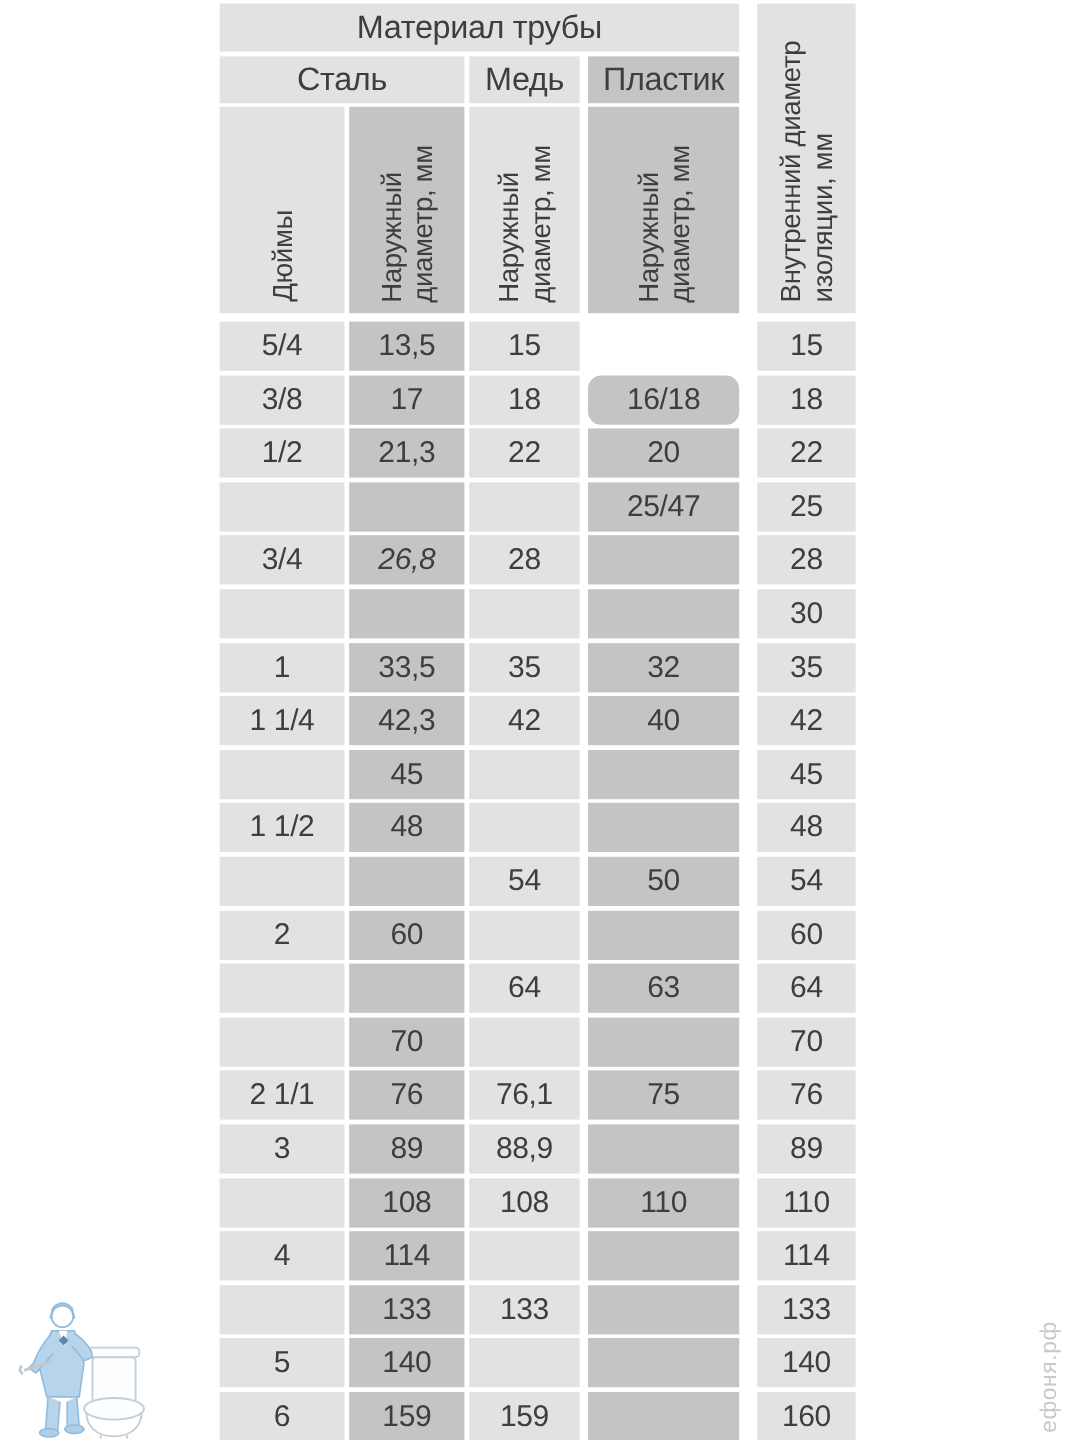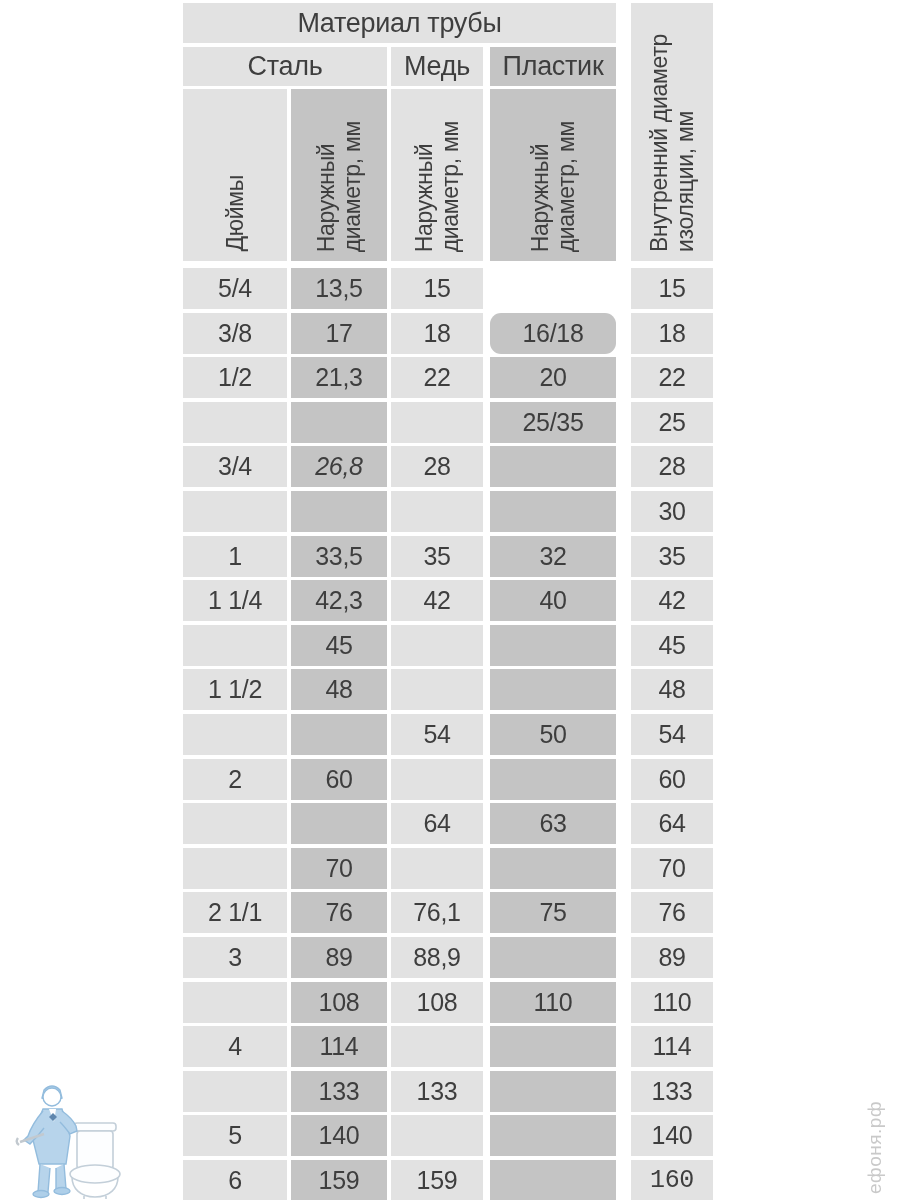--- a/index.html
+++ b/index.html
@@ -90,21 +90,21 @@
         <div class="cell dark" style="grid-area: 2 / 7; border-radius: 11px;">16/18</div>
         <div class="cell light" style="grid-area: 2 / 9;">18</div>
         <div class="cell light" style="grid-area: 3 / 1;">1/2</div>
         <div class="cell dark" style="grid-area: 3 / 3;">21,3</div>
         <div class="cell light" style="grid-area: 3 / 5;">22</div>
         <div class="cell dark" style="grid-area: 3 / 7;">20</div>
         <div class="cell light" style="grid-area: 3 / 9;">22</div>
         <div class="cell light" style="grid-area: 4 / 1;"></div>
         <div class="cell dark" style="grid-area: 4 / 3;"></div>
         <div class="cell light" style="grid-area: 4 / 5;"></div>
-        <div class="cell dark" style="grid-area: 4 / 7;">25/35</div>
+        <div class="cell dark" style="grid-area: 4 / 7;">25/47</div>
         <div class="cell light" style="grid-area: 4 / 9;">25</div>
         <div class="cell light" style="grid-area: 5 / 1;">3/4</div>
         <div class="cell dark" style="grid-area: 5 / 3; font-style: italic;">26,8</div>
         <div class="cell light" style="grid-area: 5 / 5;">28</div>
         <div class="cell dark" style="grid-area: 5 / 7;"></div>
         <div class="cell light" style="grid-area: 5 / 9;">28</div>
         <div class="cell light" style="grid-area: 6 / 1;"></div>
         <div class="cell dark" style="grid-area: 6 / 3;"></div>
         <div class="cell light" style="grid-area: 6 / 5;"></div>
         <div class="cell dark" style="grid-area: 6 / 7;"></div>
@@ -176,21 +176,21 @@
         <div class="cell light" style="grid-area: 19 / 9;">133</div>
         <div class="cell light" style="grid-area: 20 / 1;">5</div>
         <div class="cell dark" style="grid-area: 20 / 3;">140</div>
         <div class="cell light" style="grid-area: 20 / 5;"></div>
         <div class="cell dark" style="grid-area: 20 / 7;"></div>
         <div class="cell light" style="grid-area: 20 / 9;">140</div>
         <div class="cell light" style="grid-area: 21 / 1;">6</div>
         <div class="cell dark" style="grid-area: 21 / 3;">159</div>
         <div class="cell light" style="grid-area: 21 / 5;">159</div>
         <div class="cell dark" style="grid-area: 21 / 7;"></div>
-        <div class="cell light" style="grid-area: 21 / 9; font-family: Liberation Mono, monospace;">160</div>
+        <div class="cell light" style="grid-area: 21 / 9;">160</div>
       </div>
   </div>
 
   <svg class="plumber" viewBox="0 0 118 124" xmlns="http://www.w3.org/2000/svg">
 
     <g stroke="#c3cfd9" stroke-width="1.6" fill="#fdfeff">
       <rect x="60" y="47" width="42" height="8" rx="3"></rect>
       <rect x="63" y="55" width="36" height="38" rx="3"></rect>
       <ellipse cx="81" cy="98" rx="25" ry="9"></ellipse>
       <path d="M58,101 C58,112 66,121 81,121 C96,121 104,112 104,101" fill="none"></path>

